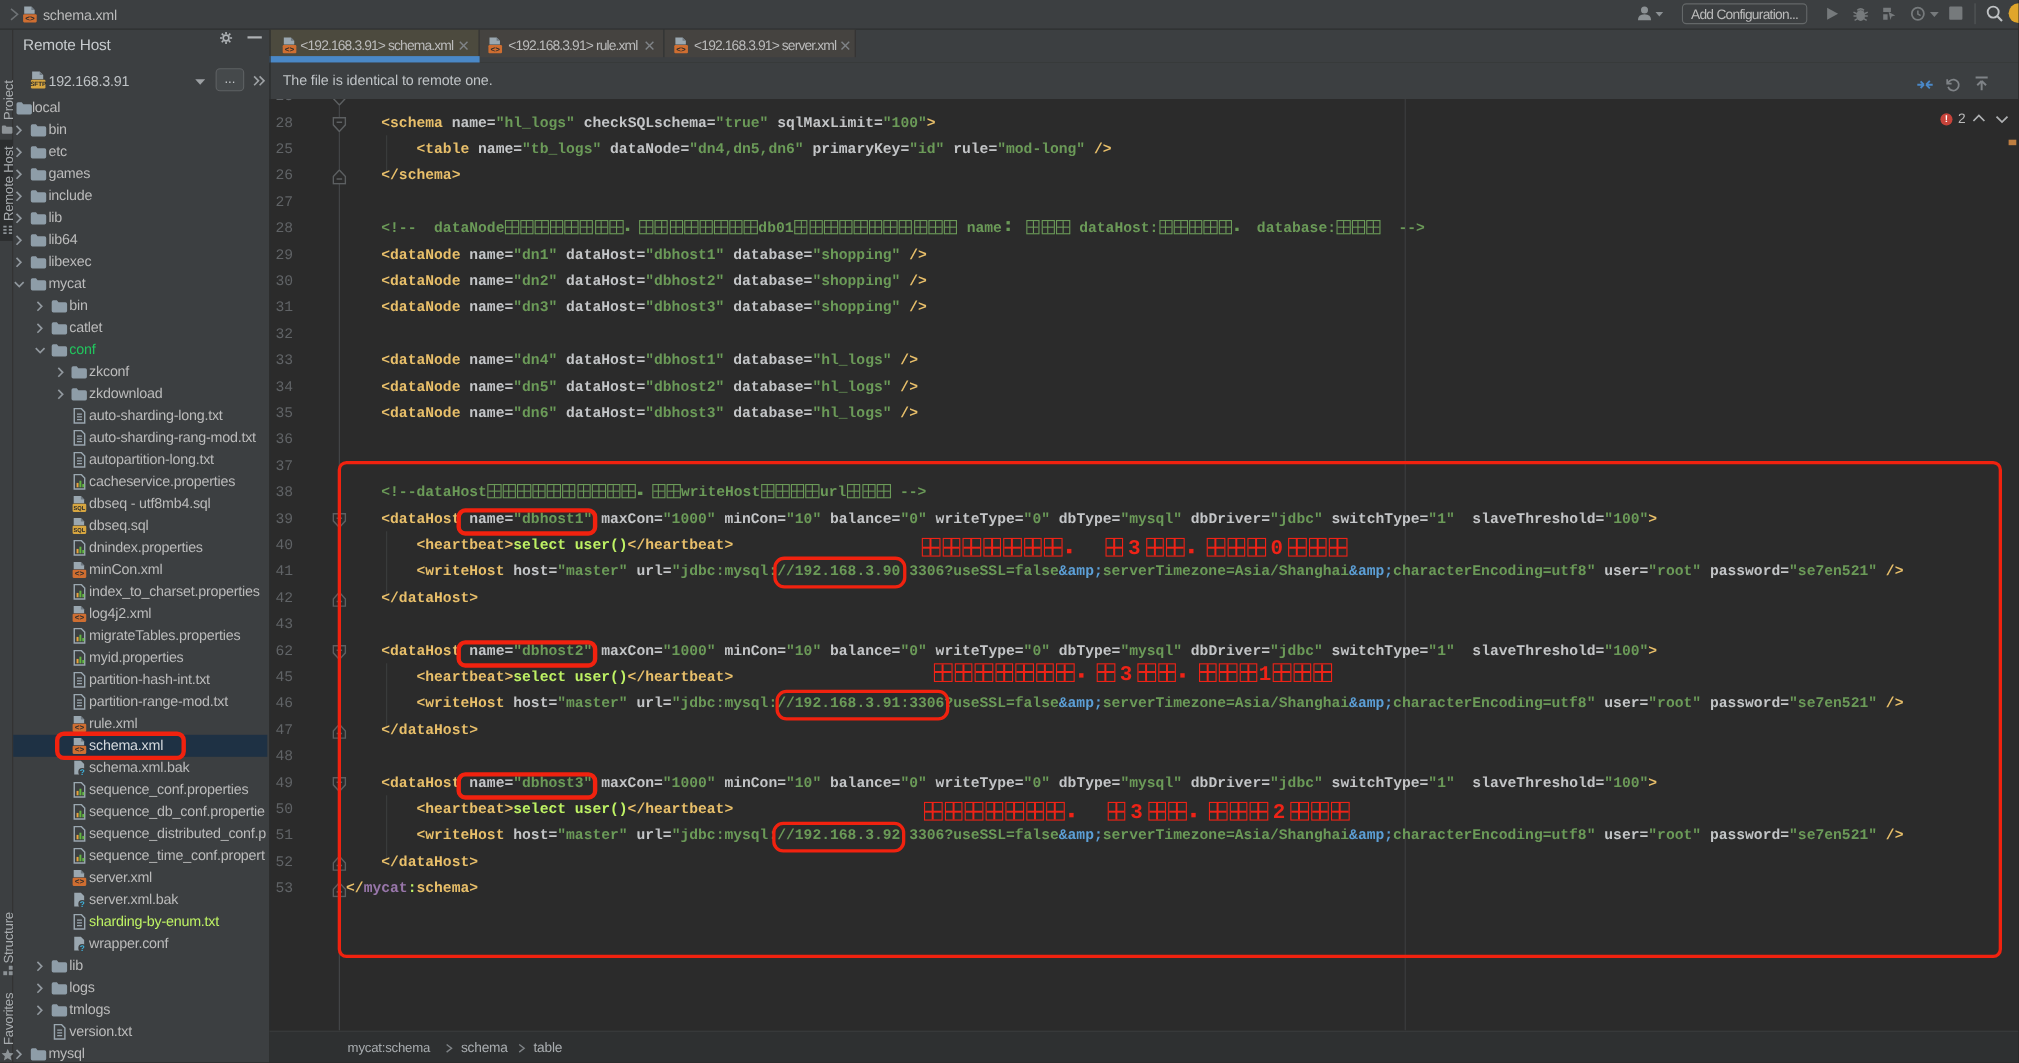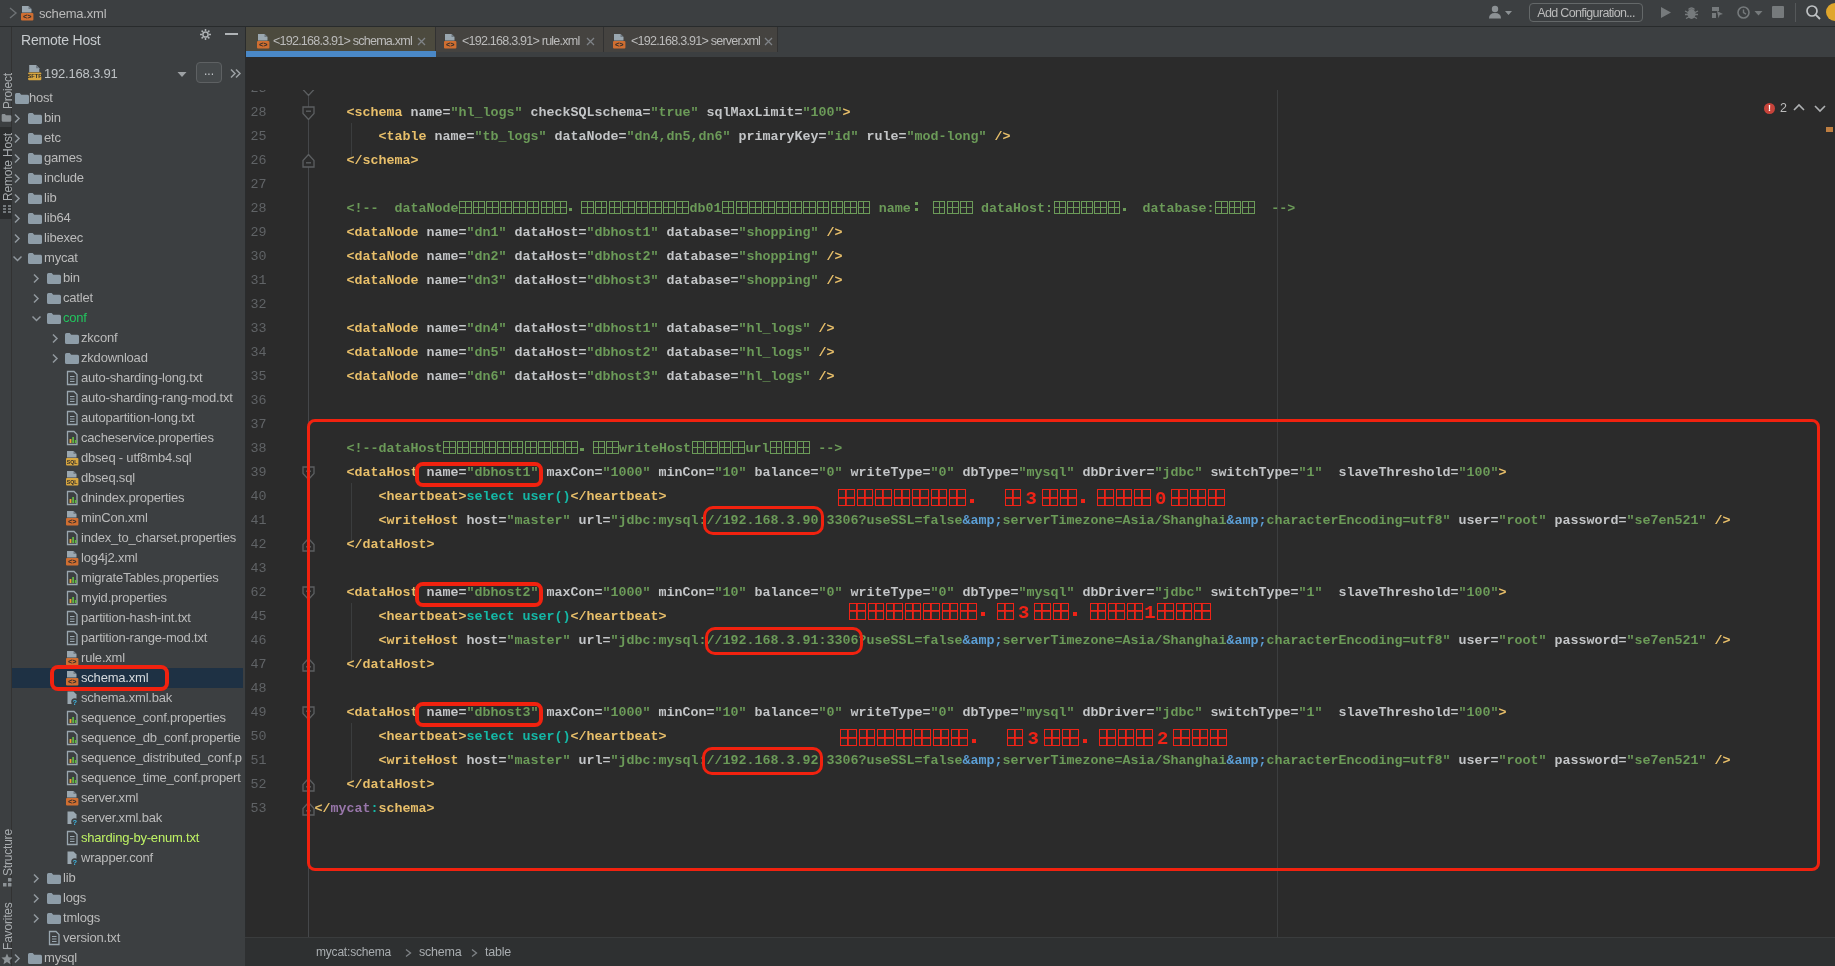--- a/index.html
+++ b/index.html
@@ -11,21 +11,21 @@
 #tabs{position:absolute;left:245px;top:27px;width:1590px;height:30px;background:#3C3F41}
 #notif{position:absolute;left:245px;top:57px;width:1590px;height:34px;background:#3C3F41;border-bottom:1px solid #2E3133}
 #notif .msg{position:absolute;left:12px;top:8px;font-size:13px;color:#BFC3C6;letter-spacing:-0.1px}
 #editor{position:absolute;left:245px;top:90px;width:1590px;height:847px;background:#2B2B2B;overflow:hidden}
 #ed-in{position:absolute;left:-245px;top:-90px;width:1835px;height:966px}
 #vdiv{position:absolute;left:245px;top:27px;width:1px;height:939px;background:#2A2C2D}
 #crumbs{position:absolute;left:245px;top:937px;width:1590px;height:29px;background:#2E3031;border-top:1px solid #3A3C3D}
 .num{position:absolute;left:245px;width:21.5px;text-align:right;font:13.333px "Liberation Mono";line-height:24px;color:#606366}
 .ln{position:absolute;left:314.6px;white-space:pre;font:700 13.333px "Liberation Mono";line-height:24px;color:#A9B7C6}
 .ln s,.ln i{text-decoration:none;font-style:normal}
-s.t{color:#E8BF6A}s.a{color:#C3C5C7}s.v{color:#6B9A58}s.c{color:#6B9A58}s.w{color:#14b8a6}s.e{color:#5C9FD6}s.p{color:#9876AA}
+s.t{color:#E8BF6A}s.a{color:#C3C5C7}s.v{color:#6B9A58}s.c{color:#6B9A58}s.w{color:#bef264}s.e{color:#5C9FD6}s.p{color:#9876AA}
 s.hid{color:transparent}
 .fold{position:absolute;left:302px}
 .guide{position:absolute;left:1277px;top:90px;width:1px;height:847px;background:#3C3E3F}
 .ig{position:absolute;left:351px;width:1px;background:#3B3D3E}
 .rbx{position:absolute;border:3.5px solid #F1220F;border-radius:9px}
 .rtx{position:absolute;height:22px;white-space:nowrap;font:700 18.5px "Liberation Mono"}
 .ab{position:absolute}
 .ti{position:absolute}
 .tl{position:absolute;font-size:13px;letter-spacing:-0.2px;line-height:20px;height:20px;white-space:nowrap}
 
@@ -134,21 +134,21 @@
           <path d="M1.5 2 L6 7 L10.5 2 z" fill="#9DA1A4"></path>
         </svg>
         <div style="position:absolute;left:196px;top:62px;width:26px;height:21px;background:#45494B;border:1px solid #5E6163;border-radius:4px;color:#C3C7CA;text-align:center;font-size:12px;line-height:16px">...</div>
         <svg style="position:absolute;left:229px;top:67px" width="14" height="13">
           <polyline points="2,2.5 6,6.5 2,10.5" fill="none" stroke="#9DA1A4" stroke-width="1.5"></polyline>
           <polyline points="7,2.5 11,6.5 7,10.5" fill="none" stroke="#9DA1A4" stroke-width="1.5"></polyline>
         </svg>
         <svg class="ti" style="left:14px;top:90px" width="16" height="16">
           <path d="M1 4.5 q0-1.5 1.5-1.5 h3.2 l1.5 1.8 h6.3 q1.5 0 1.5 1.5 v6.2 q0 1.5 -1.5 1.5 h-11 q-1.5 0-1.5-1.5 z" fill="#8E9DA8"></path>
         </svg>
-        <div class="tl" style="left:29px;top:88px;color:#BBBBBB">host</div>
+        <div class="tl" style="left:29px;top:88px;color:#BBBBBB">local</div>
         <svg class="ab" style="left:11px;top:111.5px" width="13" height="13">
           <polyline points="4,2.5 8,6.5 4,10.5" fill="none" stroke="#91989E" stroke-width="1.5"></polyline>
         </svg>
         <svg class="ti" style="left:27px;top:110px" width="16" height="16">
           <path d="M1 4.5 q0-1.5 1.5-1.5 h3.2 l1.5 1.8 h6.3 q1.5 0 1.5 1.5 v6.2 q0 1.5 -1.5 1.5 h-11 q-1.5 0-1.5-1.5 z" fill="#8E9DA8"></path>
         </svg>
         <div class="tl" style="left:44px;top:108px;color:#BBBBBB">bin</div>
         <svg class="ab" style="left:11px;top:131.5px" width="13" height="13">
           <polyline points="4,2.5 8,6.5 4,10.5" fill="none" stroke="#91989E" stroke-width="1.5"></polyline>
         </svg>
@@ -460,20 +460,35 @@
       </svg>
       <svg style="position:absolute;left:366px;top:6px" width="16" height="16">
         <path d="M3 1 h6.5 l3 3 v3.5 h-9.5 z" fill="#9AA7B0"></path>
         <path d="M9.5 1 l3 3 h-3 z" fill="#6e7880"></path>
         <rect x="2" y="8" width="12.4" height="7.4" rx="1" fill="#CF6E31"></rect>
         <text x="8.2" y="14" text-anchor="middle" font-family="Liberation Mono" font-weight="bold" font-size="7.2" fill="#2B2B2B">&lt;&gt;</text>
       </svg>
       <div style="position:absolute;left:386px;top:7px;font-size:12.6px;letter-spacing:-0.8px;color:#BBBBBB">&lt;192.168.3.91&gt; server.xml</div>
       <svg style="position:absolute;left:518px;top:9px" width="11" height="11">
         <path d="M2 2 L9 9 M9 2 L2 9" stroke="#7F8387" stroke-width="1.3"></path>
+      </svg>
+    </div>
+<div id="notif">
+      <div class="msg">The file is identical to remote one.</div>
+      <svg style="position:absolute;left:1497px;top:12px" width="18" height="16">
+        <path d="M1 8 h6 M7 8 l-3.4 -3.4 M7 8 l-3.4 3.4" stroke="#4A88C7" stroke-width="1.7" fill="none" transform="translate(16,0) scale(-1,1)"></path>
+        <path d="M1 4 h6 M7 4 l-3 -3 M7 4 l-3 3" stroke="#4A88C7" stroke-width="1.7" fill="none" transform="translate(0,4)"></path>
+      </svg>
+      <svg style="position:absolute;left:1523px;top:12px" width="16" height="16">
+        <path d="M3 10 a5 5 0 1 0 1.5 -5.5 l-2 2" fill="none" stroke="#7F8387" stroke-width="1.6"></path>
+        <path d="M2.2 3 v4 h4" fill="none" stroke="#7F8387" stroke-width="1.6"></path>
+      </svg>
+      <svg style="position:absolute;left:1549px;top:11px" width="16" height="16">
+        <path d="M2 2.5 h11" stroke="#7F8387" stroke-width="1.8"></path>
+        <path d="M7.5 14 V6 M7.5 5.5 l-4 4 M7.5 5.5 l4 4" stroke="#7F8387" stroke-width="1.8" fill="none"></path>
       </svg>
     </div>
 <div id="editor">
       <div id="ed-in">
         <div style="position:absolute;left:308px;top:90px;width:1px;height:847px;background:#45474A"></div>
         <div class="guide"></div>
         <div class="ig" style="top:123px;height:34px"></div>
         <div class="ig" style="top:483px;height:58px"></div>
         <div class="ig" style="top:603px;height:58px"></div>
         <div class="ig" style="top:723px;height:58px"></div>

